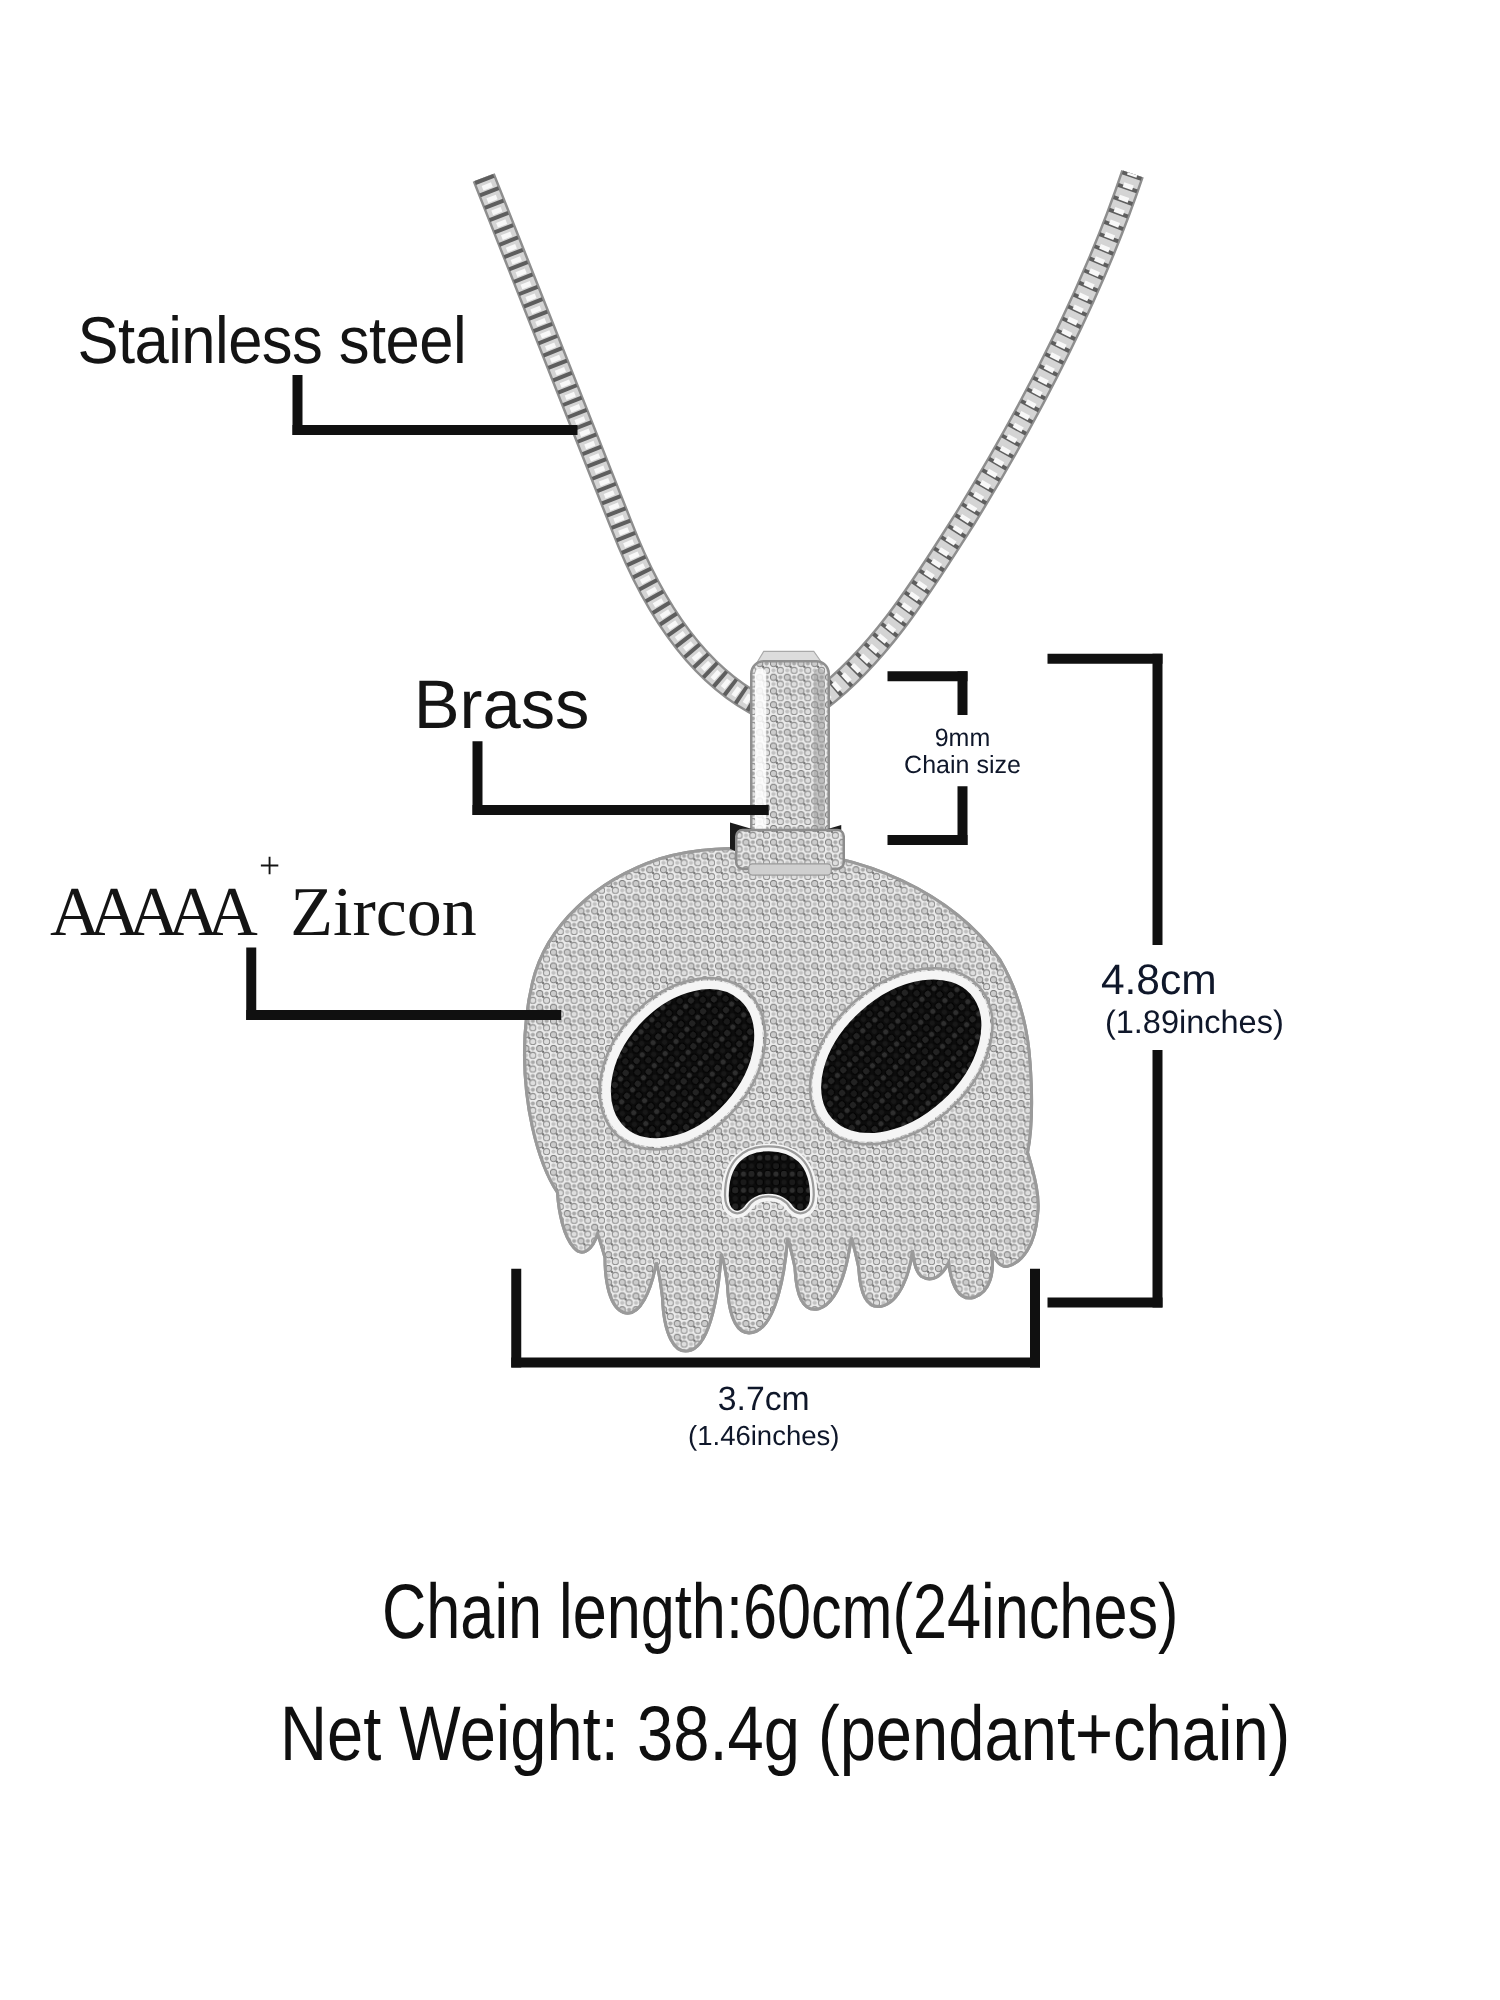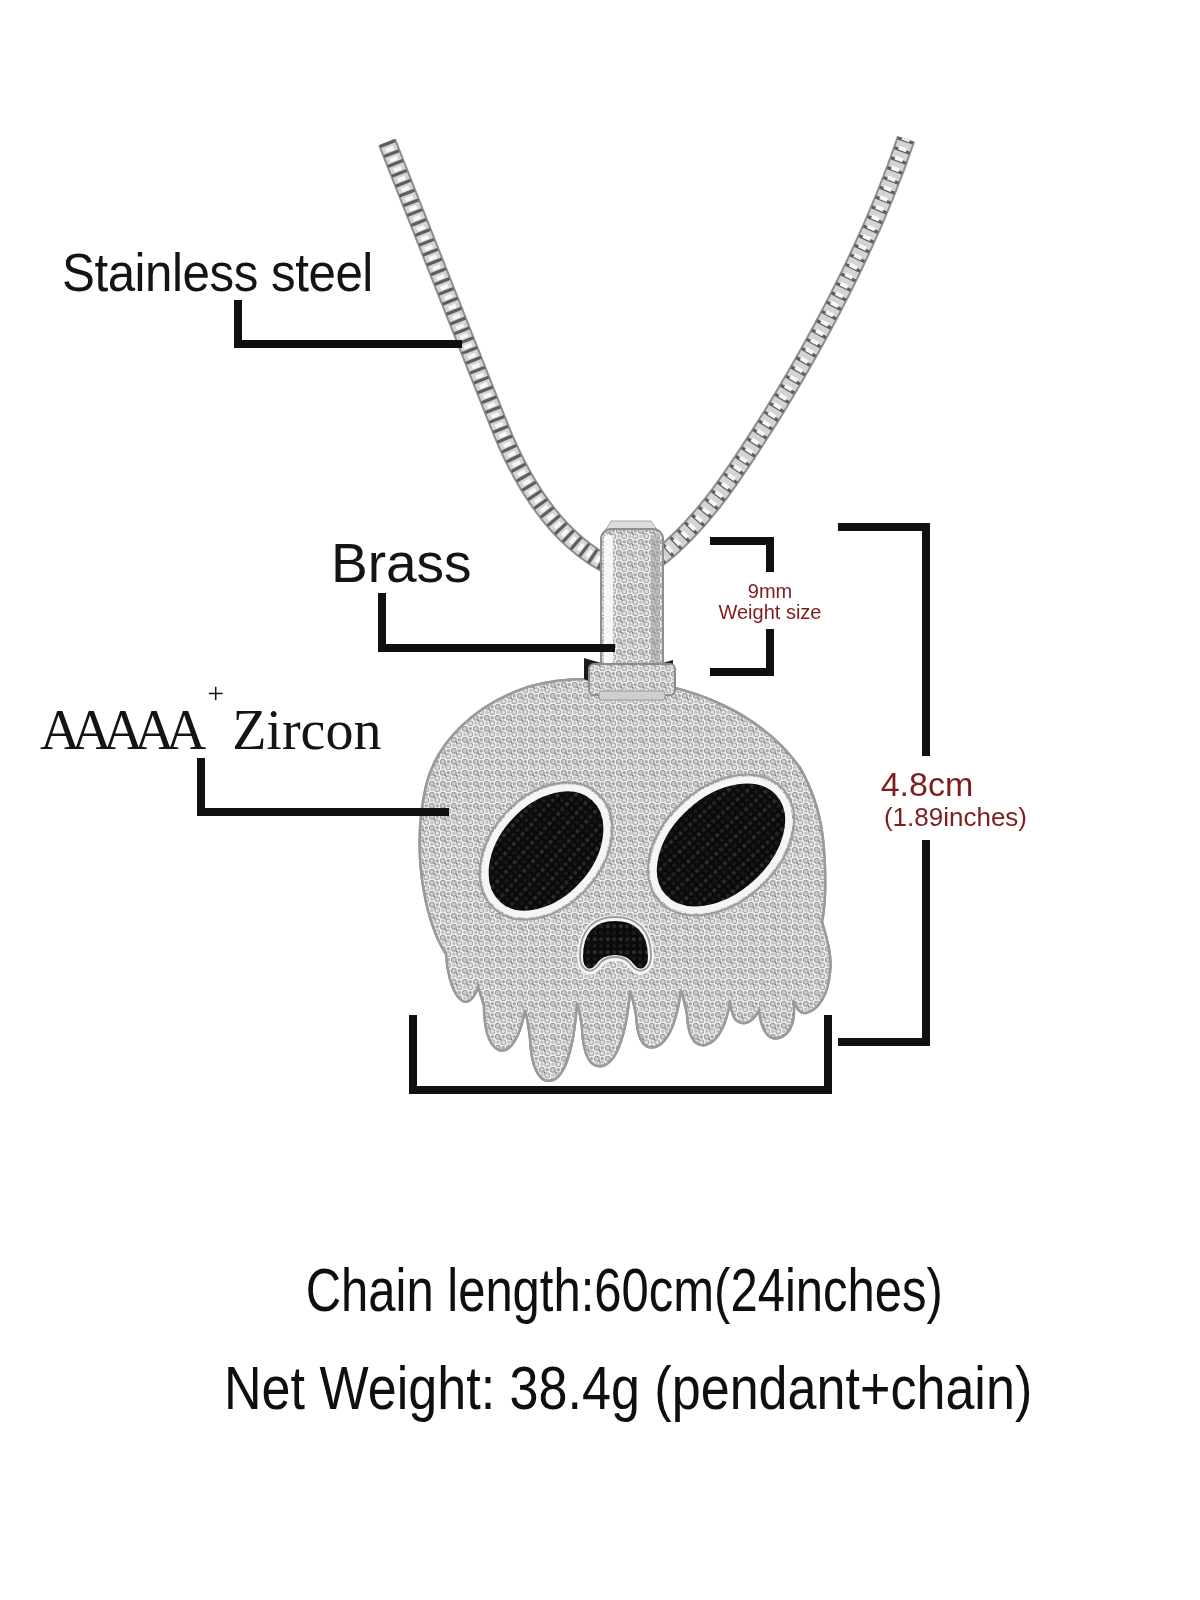--- a/index.html
+++ b/index.html
@@ -19,21 +19,21 @@
   
   .line{border:0 solid #101010;}
   .br-chainmat{left:234px;top:300px;width:220px;height:40px;border-left-width:8px;border-bottom-width:8px;}
   .br-bailmat{left:378px;top:593px;width:229px;height:51px;border-left-width:8px;border-bottom-width:8px;}
   .br-zircon{left:197px;top:758px;width:244px;height:50px;border-left-width:8px;border-bottom-width:8px;}
   .br-inside{left:710px;top:537px;width:56px;height:123px;border-top-width:8px;border-right-width:8px;border-bottom-width:8px;}
   .br-height{left:838px;top:523px;width:84px;height:507px;border-top-width:8px;border-right-width:8px;border-bottom-width:8px;}
   .br-width{left:409px;top:1015px;width:407px;height:71px;border-left-width:8px;border-right-width:8px;border-bottom-width:8px;}
 
   
-  .dim{text-align:center;color:#7f1d1d;}
+  .dim{text-align:center;color:#0f172a;}
   .dim-inside{left:690px;top:572px;width:160px;background:#ffffff;padding:9px 0 6px 0;font-size:20px;line-height:21px;z-index:5;}
   .dim-height{left:827px;top:756px;width:200px;background:#ffffff;padding:10px 0 8px 0;z-index:5;}
   .dim-height .big{font-size:34px;line-height:36px;}
   .dim-height .small{font-size:26px;line-height:30px;text-align:right;}
   .dim-width{left:506px;top:1104px;width:210px;z-index:5;}
   .dim-width .big{font-size:27px;line-height:30px;}
   .dim-width .small{font-size:22px;line-height:26px;margin-top:2px;}
 
   
   .spec{left:0;width:1200px;text-align:center;line-height:1;color:#0f0f0f;}
@@ -166,30 +166,34 @@
   <div class="abs line br-bailmat layer2"></div>
 
   <div class="abs lbl lbl-zircon nowrap layer2">
     <span class="grade">AAAAA</span><sup>+</sup><span>Zircon</span>
   </div>
   <div class="abs line br-zircon layer2"></div>
 
   <div class="abs line br-inside layer2"></div>
   <div class="abs dim dim-inside">
     <div>9mm</div>
-    <div>Weight size</div>
+    <div>Chain size</div>
   </div>
 
   <div class="abs line br-height layer2"></div>
   <div class="abs dim dim-height">
     <div class="big">4.8cm</div>
     <div class="small">(1.89inches)</div>
   </div>
 
   <div class="abs line br-width layer2"></div>
+  <div class="abs dim dim-width">
+    <div class="big">3.7cm</div>
+    <div class="small">(1.46inches)</div>
+  </div>
 
   <div class="abs spec spec-chain">
     <span class="inner">Chain length:60cm(24inches)</span>
   </div>
   <div class="abs spec spec-weight">
     <span class="inner">Net Weight: 38.4g (pendant+chain)</span>
   </div>
 
 </div>
 

